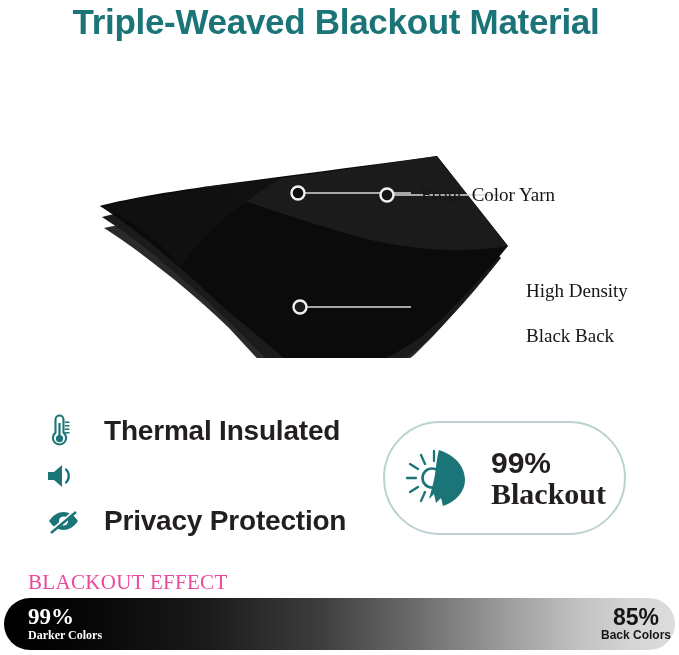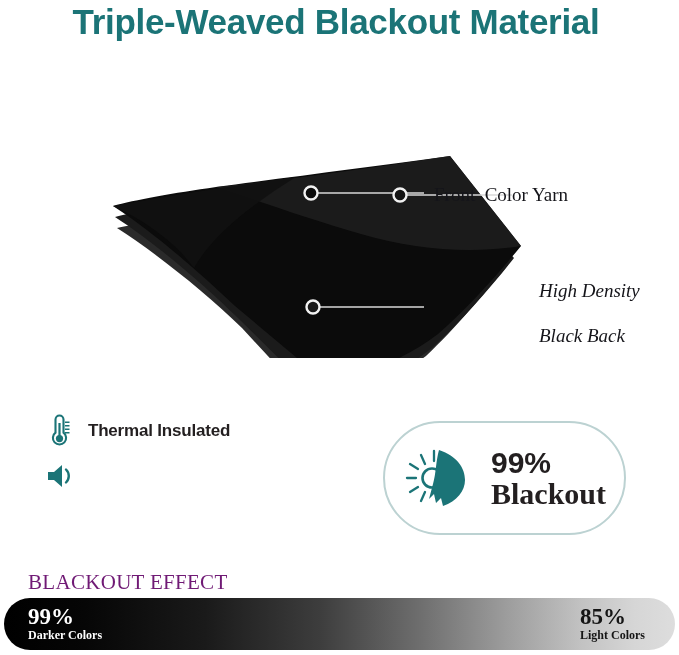--- a/index.html
+++ b/index.html
@@ -27,39 +27,39 @@
     font-weight: bold;
     font-size: 35px;
     letter-spacing: -0.3px;
     color: #1b7477;
     white-space: nowrap;
   }
 
   
   .diagram {
     position: absolute;
-    left: 16px;
+    left: 3px;
     top: 78px;
     width: 608px;
     height: 280px;
   }
   .diagram svg {
     display: block;
   }
 
   .callout {
     position: absolute;
     font-family: "Liberation Serif", serif;
     font-size: 19px;
     color: #15151a;
     line-height: 1.18;
     white-space: pre;
   }
   .callout.c1 { left: 418px; top: 106px; }
-  .callout.c2 { left: 504px; top: 180px; font-style: italic; }
+  .callout.c2 { left: 504px; top: 180px; }
   .callout.c3 { left: 418px; top: 298px; }
 
   
   .features {
     position: absolute;
     left: 46px;
     top: 408px;
     width: 330px;
   }
   .feature-row {
@@ -71,24 +71,24 @@
     width: 42px;
     height: 38px;
     display: flex;
     align-items: center;
     justify-content: flex-start;
     flex: 0 0 auto;
   }
   .feature-label {
     font-family: "Liberation Sans", sans-serif;
     font-weight: bold;
-    font-size: 17px;
+    font-size: 28px;
     color: #231f20;
     letter-spacing: -0.2px;
-    margin-left: 0;
+    margin-left: 16px;
     white-space: nowrap;
   }
 
   
   .badge {
     position: absolute;
     left: 383px;
     top: 421px;
     width: 243px;
     height: 114px;
@@ -118,21 +118,21 @@
   .badge-pct { font-size: 30px; display: block; }
   .badge-word { font-size: 30px; display: block; font-family: Liberation Serif, serif; }
 
   
   .effect-heading {
     position: absolute;
     left: 28px;
     top: 570px;
     font-family: "Liberation Serif", serif;
     font-size: 21px;
-    color: #701a75;
+    color: #ec4899;
     letter-spacing: 0.3px;
   }
   .effect-bar {
     position: absolute;
     left: 4px;
     top: 598px;
     width: 671px;
     height: 52px;
     border-radius: 26px;
     background: linear-gradient(to right,
@@ -150,26 +150,26 @@
   .effect-left {
     position: absolute;
     left: 24px;
     top: 7px;
     color: #ffffff;
     font-family: "Liberation Serif", serif;
     line-height: 1.05;
   }
   .effect-right {
     position: absolute;
-    right: 30px;
+    right: 4px;
     top: 7px;
     color: #151515;
-    font-family: Liberation Serif, serif;
+    font-family: Liberation Sans, sans-serif;
     line-height: 1.05;
-    text-align: left;
+    text-align: center;
   }
   .eff-pct {
     display: block;
     font-size: 23px;
     font-weight: bold;
   }
   .eff-sub {
     display: block;
     font-size: 12px;
     font-weight: bold;
@@ -256,20 +256,31 @@
 
   <div class="feature-row">
     <span class="feature-icon">
       <svg width="32" height="30" viewBox="0 0 32 30" xmlns="http://www.w3.org/2000/svg">
         <path d="M2 11h6l8-7v22l-8-7H2z" fill="#1b7477"></path>
         <path d="M20 8.5a9 9 0 0 1 0 13" fill="none" stroke="#1b7477" stroke-width="2.4" stroke-linecap="round"></path>
       </svg>
     </span>
   </div>
 
+  <div class="feature-row">
+    <span class="feature-icon">
+      <svg width="36" height="28" viewBox="0 0 36 28" xmlns="http://www.w3.org/2000/svg">
+        <path d="M3 14c4-6 9.5-9 14.5-9S28 8 32 14c-4 6-9.5 9-14.5 9S7 20 3 14z" fill="#1b7477"></path>
+        <circle cx="17.5" cy="14" r="4.6" fill="#ffffff"></circle>
+        <line x1="5" y1="24.5" x2="30" y2="3.5" stroke="#ffffff" stroke-width="3.6"></line>
+        <line x1="5" y1="26" x2="30" y2="5" stroke="#1b7477" stroke-width="2.4"></line>
+      </svg>
+    </span>
+    <span class="feature-label">Privacy Protection</span>
+  </div>
 
 </div>
 
 <div class="badge">
   <span class="badge-icon">
     <svg width="80" height="68" viewBox="0 0 80 68" xmlns="http://www.w3.org/2000/svg">
       <g stroke="#1b7477" stroke-width="2.3" stroke-linecap="round">
         <line x1="4" y1="34" x2="13" y2="34"></line>
         <line x1="7" y1="20" x2="15" y2="25"></line>
         <line x1="7" y1="48" x2="15" y2="43"></line>
@@ -292,15 +303,15 @@
 
 <div class="effect-heading">BLACKOUT EFFECT</div>
 
 <div class="effect-bar">
   <span class="effect-left">
     <span class="eff-pct">99%</span>
     <span class="eff-sub">Darker Colors</span>
   </span>
   <span class="effect-right">
     <span class="eff-pct">85%</span>
-    <span class="eff-sub">Light Colors</span>
+    <span class="eff-sub">Back Colors</span>
   </span>
 </div>
 
 </body></html>

